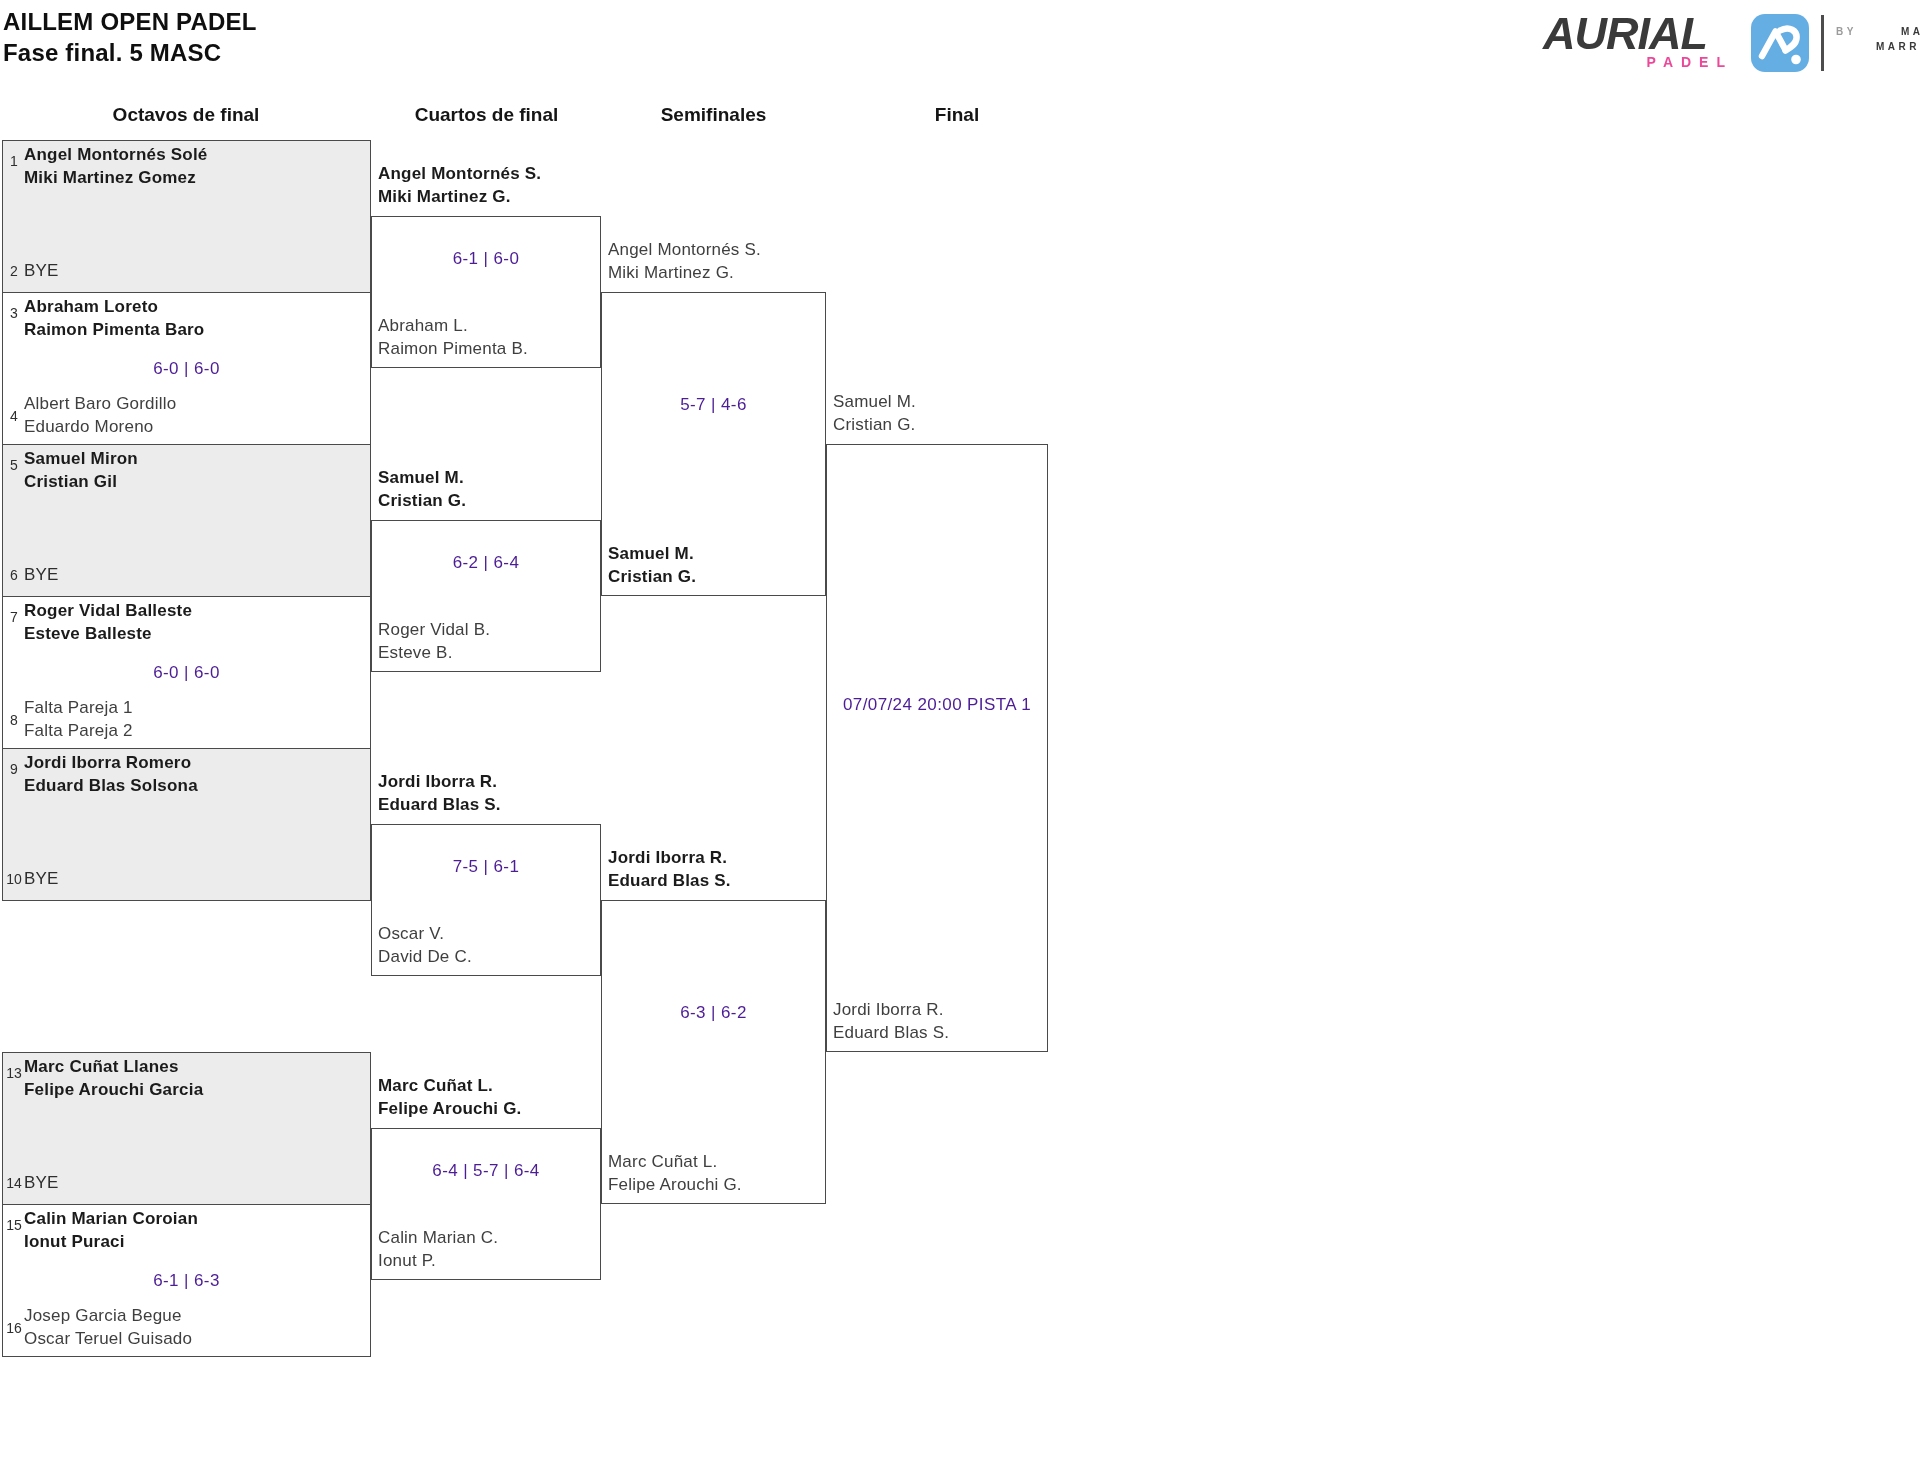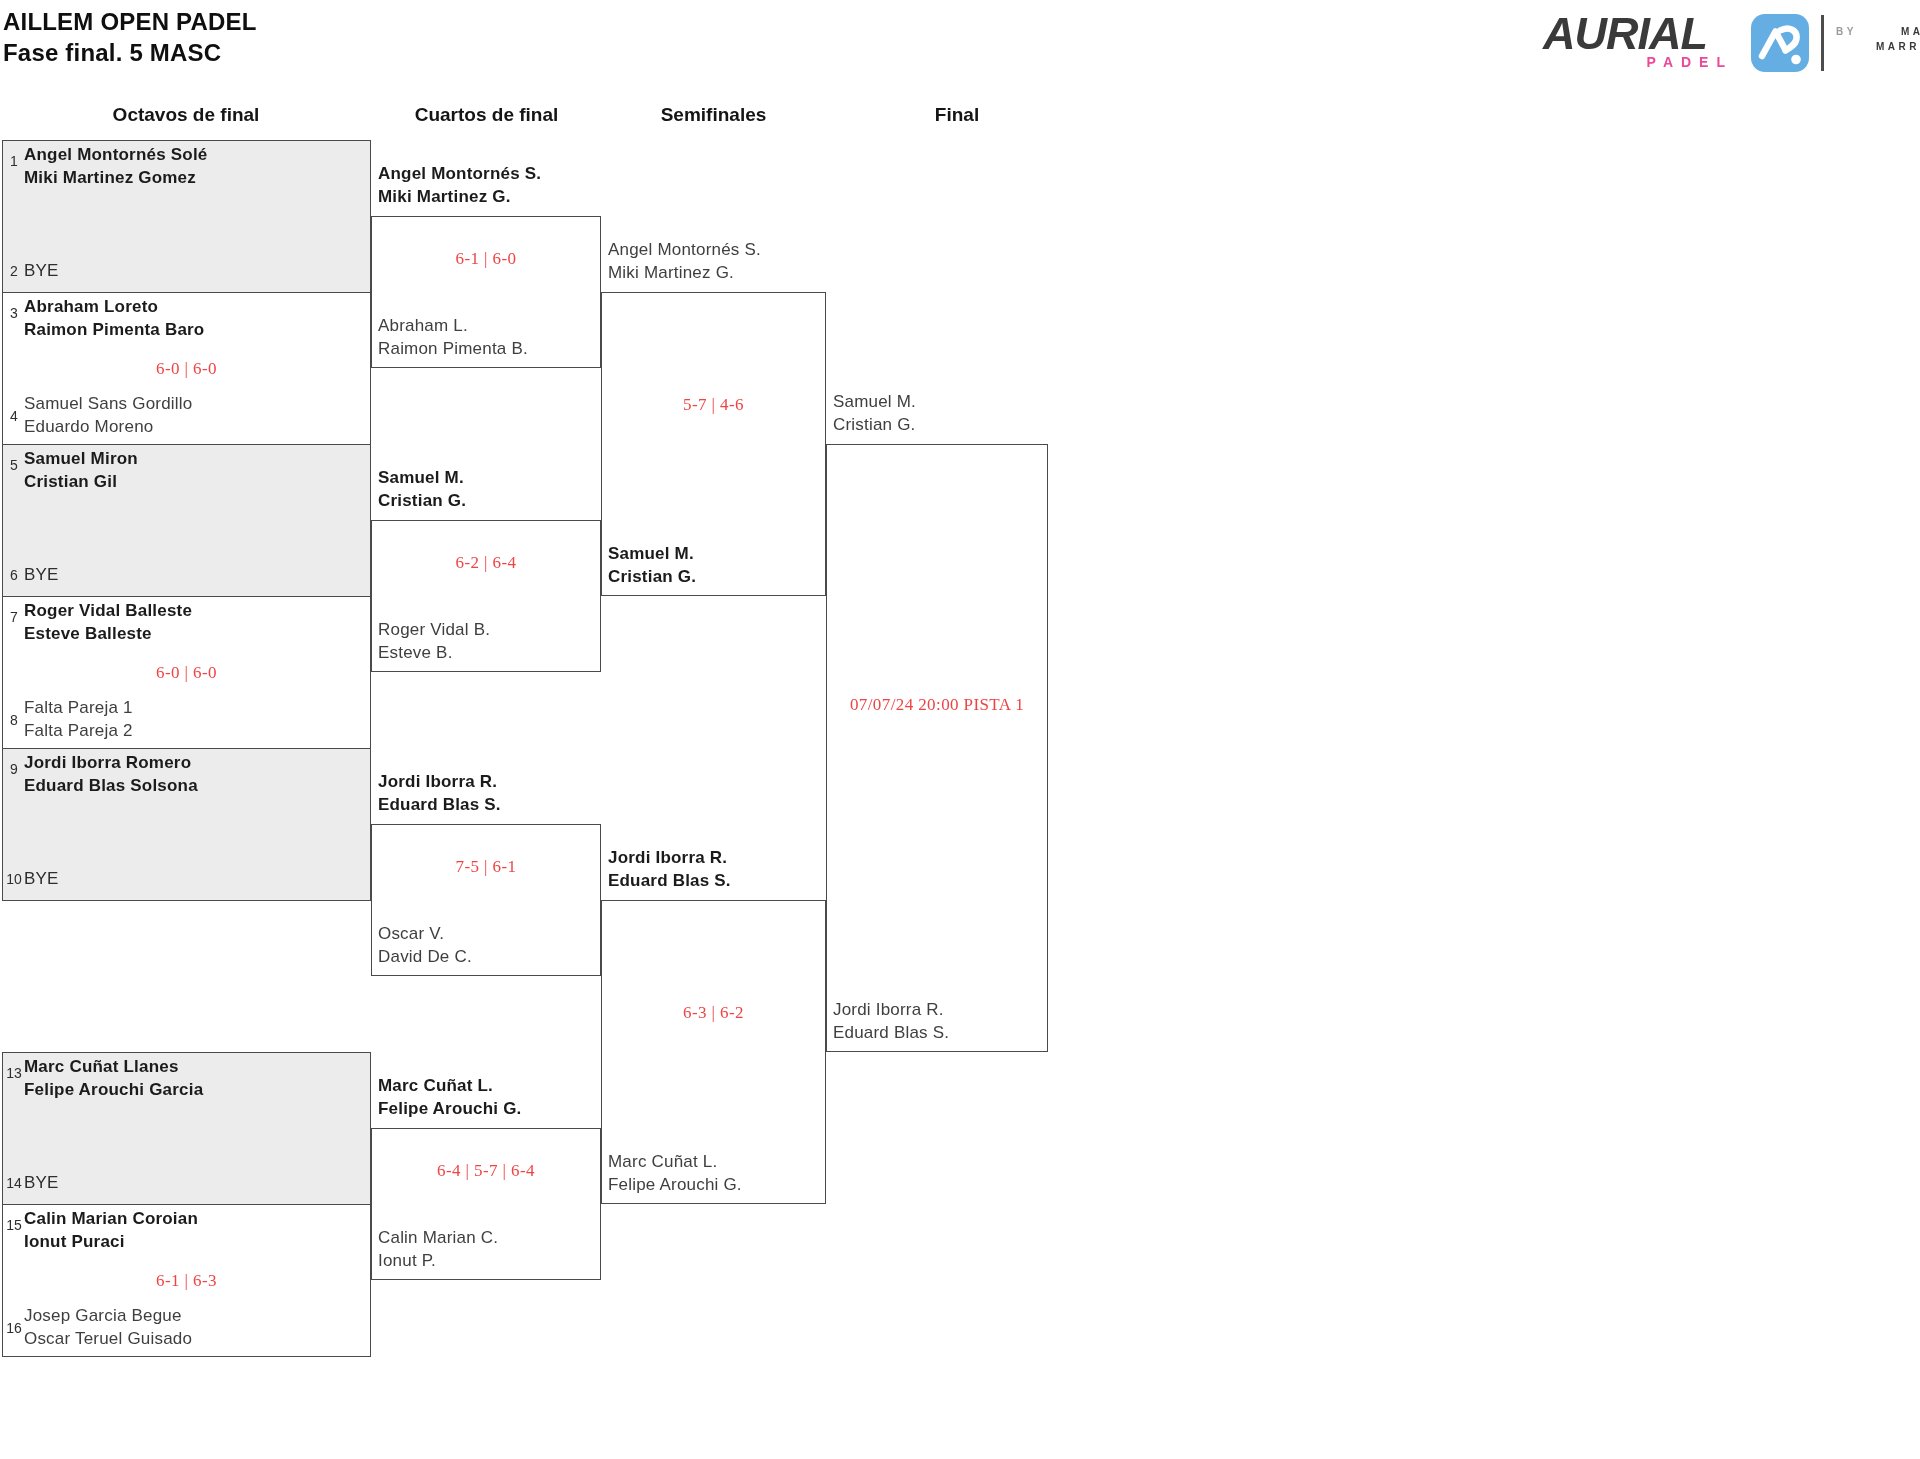--- a/index.html
+++ b/index.html
@@ -18,21 +18,21 @@
   .team { font-size:17px; line-height:23px; color:#3f3f3f; letter-spacing:0.2px; }
   .team.w { font-weight:700; color:#1b1b1b; }
   .oct-team-top { position:absolute; left:21px; top:2px; }
   .oct-team-bottom { position:absolute; left:21px; bottom:6px; }
   .oct-bye { position:absolute; left:21px; bottom:10px; color:#2e2e2e; }
   .seed { position:absolute; left:1px; width:20px; text-align:center; font-size:14px;
           line-height:22px; color:#2e2e2e; }
   .seed.s-top { top:9px; }
   .seed.s-bottom { bottom:17px; }
   .seed.s-bye { bottom:10px; }
-  .score { font-size:17px; color:#ef4444; letter-spacing:0.4px;font-family:Liberation Serif, serif; }
+  .score { font-size:17px; color:#4c1d95; letter-spacing:0.4px; }
   .oct-score { position:absolute; left:0; width:100%; text-align:center; top:50%;
                transform:translateY(-50%); }
   
   .match-rect { position:absolute; box-sizing:border-box; border:1px solid #4a4a4a; }
   .t1-label { position:absolute; left:6px; top:-55px; white-space:nowrap; }
   .t2-label { position:absolute; left:6px; bottom:7px; white-space:nowrap; }
   .rect-score { position:absolute; left:0; width:100%; text-align:center; }
   .qf .rect-score { top:32px; }
   .sf .rect-score { top:102px; }
   .fin .rect-score { top:250px; }
@@ -98,21 +98,21 @@
 
   <div class="oct-box" style="top:292px;">
     <div class="seed s-top">3</div>
     <div class="team w oct-team-top">
       <div>Abraham Loreto</div>
       <div>Raimon Pimenta Baro</div>
     </div>
     <div class="score oct-score">6-0 | 6-0</div>
     <div class="seed s-bottom">4</div>
     <div class="team oct-team-bottom">
-      <div>Samuel Sans Gordillo</div>
+      <div>Albert Baro Gordillo</div>
       <div>Eduardo Moreno</div>
     </div>
   </div>
 
   <div class="oct-box bye" style="top:444px;">
     <div class="seed s-top">5</div>
     <div class="team w oct-team-top">
       <div>Samuel Miron</div>
       <div>Cristian Gil</div>
     </div>

